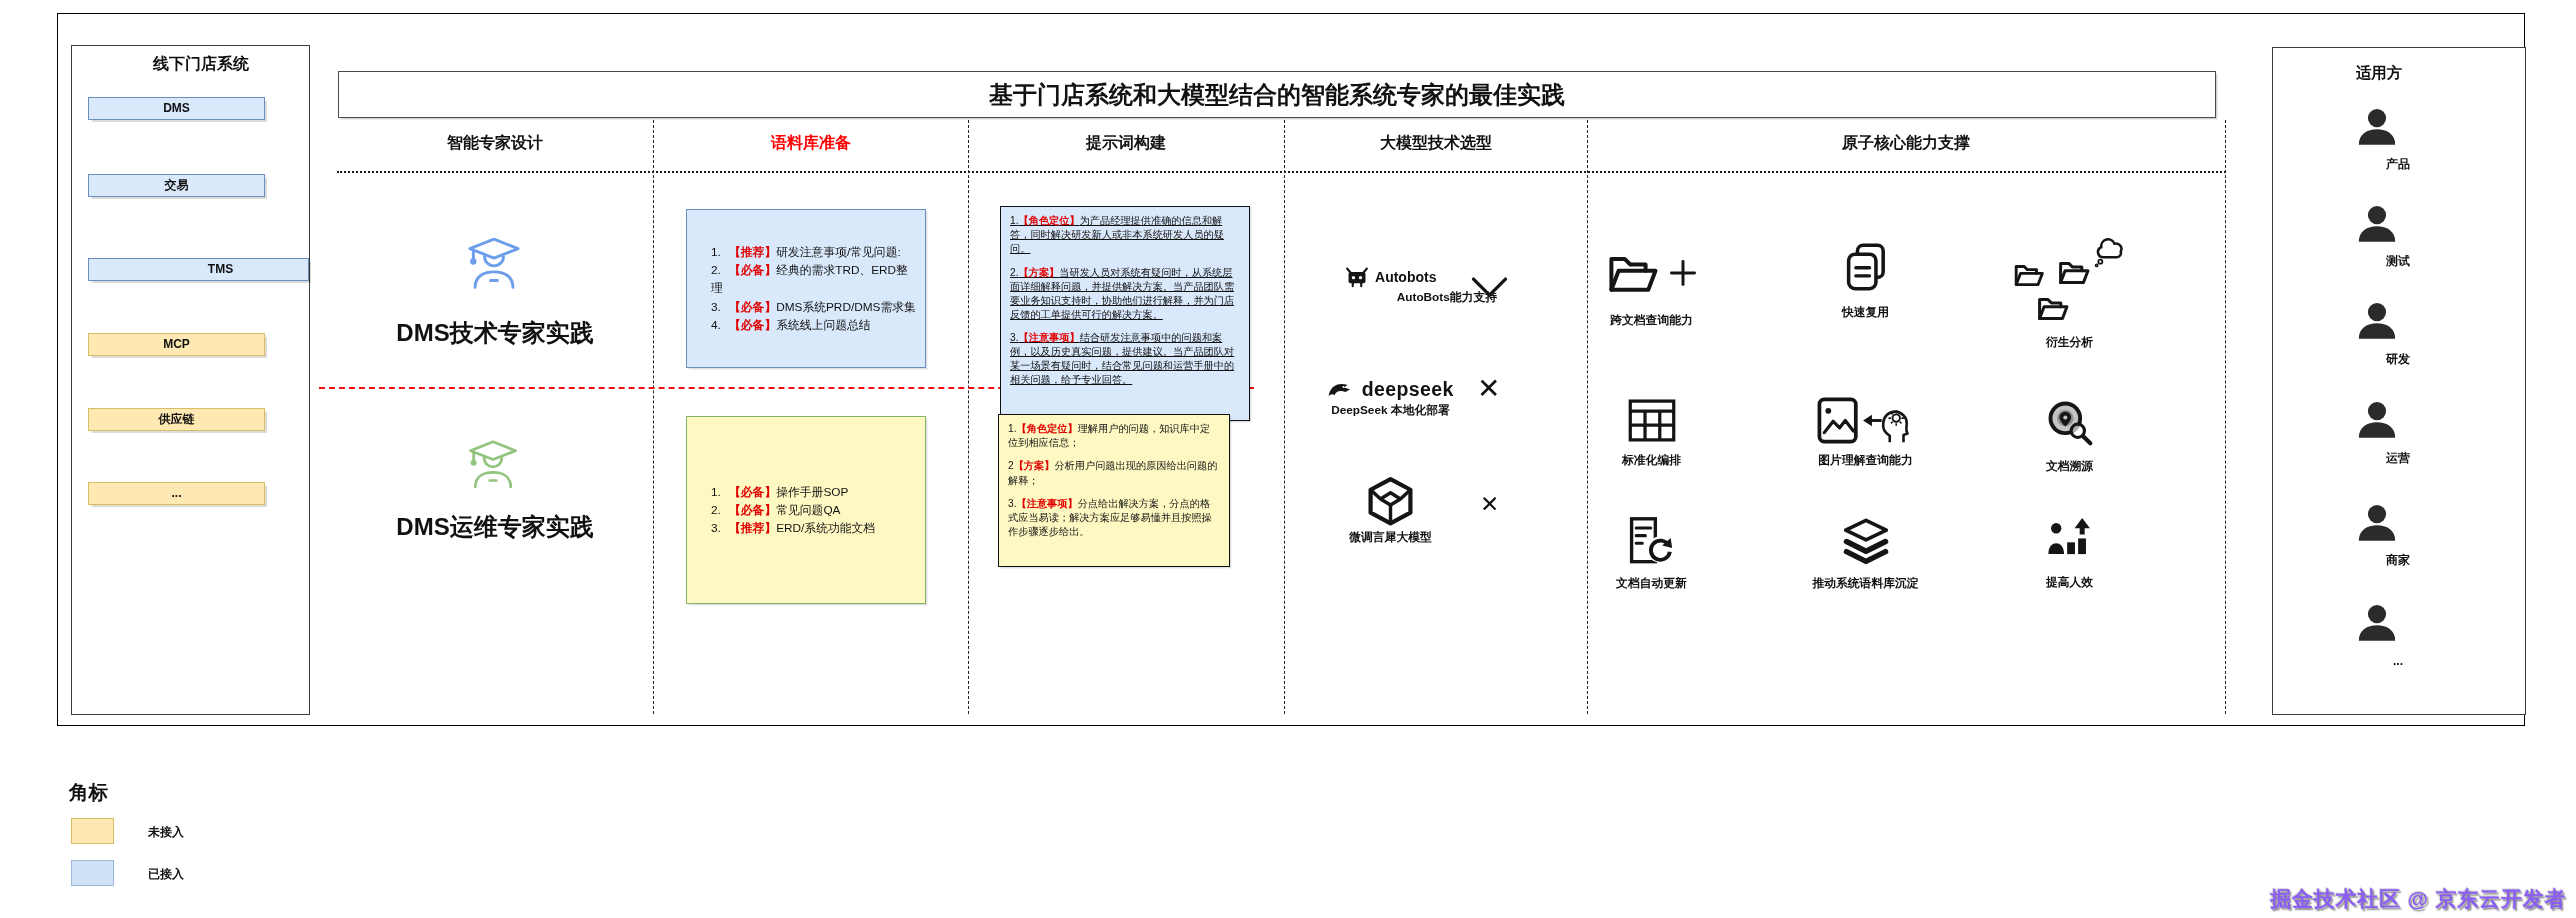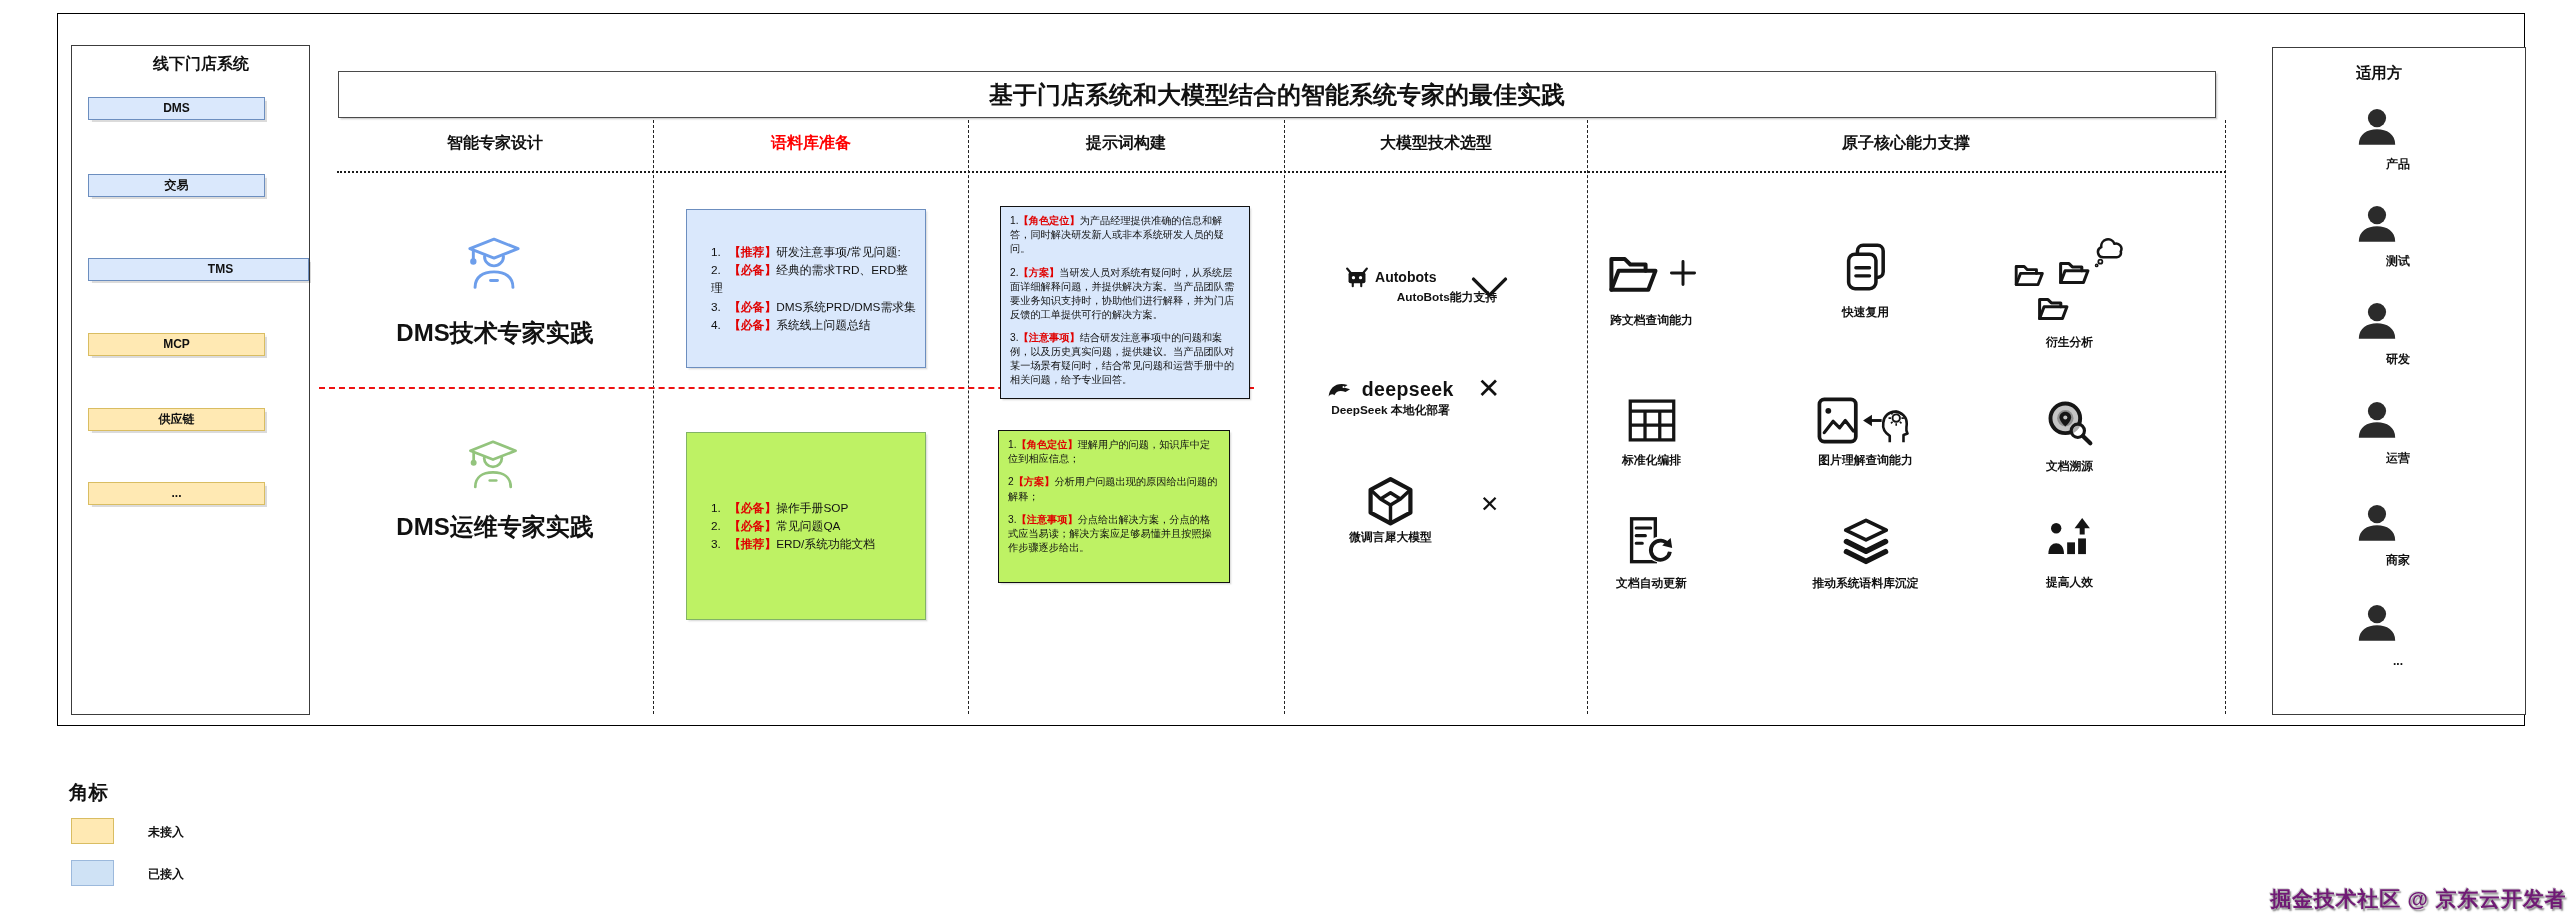--- a/index.html
+++ b/index.html
@@ -22,21 +22,21 @@
   
   .sysbox{left:88px;width:175px;height:21px;line-height:21px;text-align:center;font-weight:bold;
           font-size:12px;border:0.8px solid;box-shadow:1.6px 1.6px 0.8px rgba(0,0,0,.14);}
   .sys-blue{background:#dae8fc;border-color:#6c8ebf;}
   .sys-yellow{background:#ffe9b3;border-color:#d9bd62;}
   
   .corpus-box{width:240px;border:0.8px solid;box-shadow:1.6px 1.6px 1.6px rgba(0,0,0,.12);
               display:flex;flex-direction:column;justify-content:center;padding:8px 6.5px 8px 24px;box-sizing:border-box;
               font-size:11.8px;line-height:1.55;}
   .box-blue{background:#dae8fc;border-color:#6c8ebf;}
-  .box-green{background:#bef264;border-color:#82b366;margin-top:16px;}
+  .box-green{background:#fef9c3;border-color:#82b366;}
   .ci .n{display:inline-block;min-width:18px;}
   .tagred{color:#e00000;font-weight:bold;}
   .prompt-box{border:0.8px solid;box-shadow:1.6px 1.6px 1.6px rgba(0,0,0,.12);box-sizing:border-box;
               padding:7.3px 9px;font-size:10.2px;line-height:1.38;}
   .prompt-box p{margin:0 0 9px 0;}
   .prompt-box p:last-child{margin-bottom:0;}
   
   .expert-name{left:337px;width:316px;font-size:24px;font-weight:bold;text-align:center;}
   
   .model-block{left:1284px;width:213px;text-align:center;}
@@ -50,21 +50,21 @@
   .cap-label{font-size:11.8px;font-weight:bold;}
   
   .role-label{left:2272px;width:252px;text-align:center;font-size:12px;font-weight:bold;}
   .avatar{left:2356px;}
   
   .legend-title{font-size:19.5px;font-weight:bold;}
   .legend-swatch{width:41px;height:24px;border:0.8px solid;}
   .legend-label{font-size:12px;font-weight:bold;}
   .sw-yellow{background:#ffe9b3;border-color:#d9bd62;}
   .sw-blue{background:#cfe2f5;border-color:#9cb9dc;}
-  .watermark{right:9.7px;top:885px;font-size:21px;font-weight:bold;color:#701a75;
+  .watermark{right:9.7px;top:885px;font-size:21px;font-weight:bold;color:#8b5cf6;
              text-shadow:1.6px 1.6px 1.6px #8d8d8d,-0.8px -0.8px 0.8px #cfcfcf;letter-spacing:0.8px;}
   svg{display:block;}
   .inline-svg{display:inline-block;vertical-align:middle;}
 </style>
 </head>
 <body>
 
 <div id="stage">
 
   <div class="abs outer-frame"></div>
@@ -123,21 +123,21 @@
     <div class="ci"><span class="n">2.</span><span class="tagred">【必备】</span><span>经典的需求TRD、ERD整理</span></div>
     <div class="ci"><span class="n">3.</span><span class="tagred">【必备】</span><span>DMS系统PRD/DMS需求集</span></div>
     <div class="ci"><span class="n">4.</span><span class="tagred">【必备】</span><span>系统线上问题总结</span></div>
   </div>
   <div class="abs corpus-box box-green" style="left:686px;top:416px;height:188px;">
     <div class="ci"><span class="n">1.</span><span class="tagred">【必备】</span><span>操作手册SOP</span></div>
     <div class="ci"><span class="n">2.</span><span class="tagred">【必备】</span><span>常见问题QA</span></div>
     <div class="ci"><span class="n">3.</span><span class="tagred">【推荐】</span><span>ERD/系统功能文档</span></div>
   </div>
 
-  <div class="abs prompt-box box-blue" style="left:1000px;top:206px;width:250px;height:193px;">
+  <div class="abs prompt-box box-blue" style="left:1000px;top:206px;width:250px;height:215px;text-decoration:underline;">
     <p><span>1.</span><span class="tagred">【角色定位】</span><span>为产品经理提供准确的信息和解答，同时解决研发新人或非本系统研发人员的疑问。</span></p>
     <p><span>2.</span><span class="tagred">【方案】</span><span>当研发人员对系统有疑问时，从系统层面详细解释问题，并提供解决方案。当产品团队需要业务知识支持时，协助他们进行解释，并为门店反馈的工单提供可行的解决方案。</span></p>
     <p><span>3.</span><span class="tagred">【注意事项】</span><span>结合研发注意事项中的问题和案例，以及历史真实问题，提供建议。当产品团队对某一场景有疑问时，结合常见问题和运营手册中的相关问题，给予专业回答。</span></p>
   </div>
   <div class="abs prompt-box box-green" style="left:998px;top:414px;width:232px;height:153px;">
     <p><span>1.</span><span class="tagred">【角色定位】</span><span>理解用户的问题，知识库中定位到相应信息；</span></p>
     <p><span>2</span><span class="tagred">【方案】</span><span>分析用户问题出现的原因给出问题的解释；</span></p>
     <p><span>3.</span><span class="tagred">【注意事项】</span><span>分点给出解决方案，分点的格式应当易读；解决方案应足够易懂并且按照操作步骤逐步给出。</span></p>
   </div>
 

